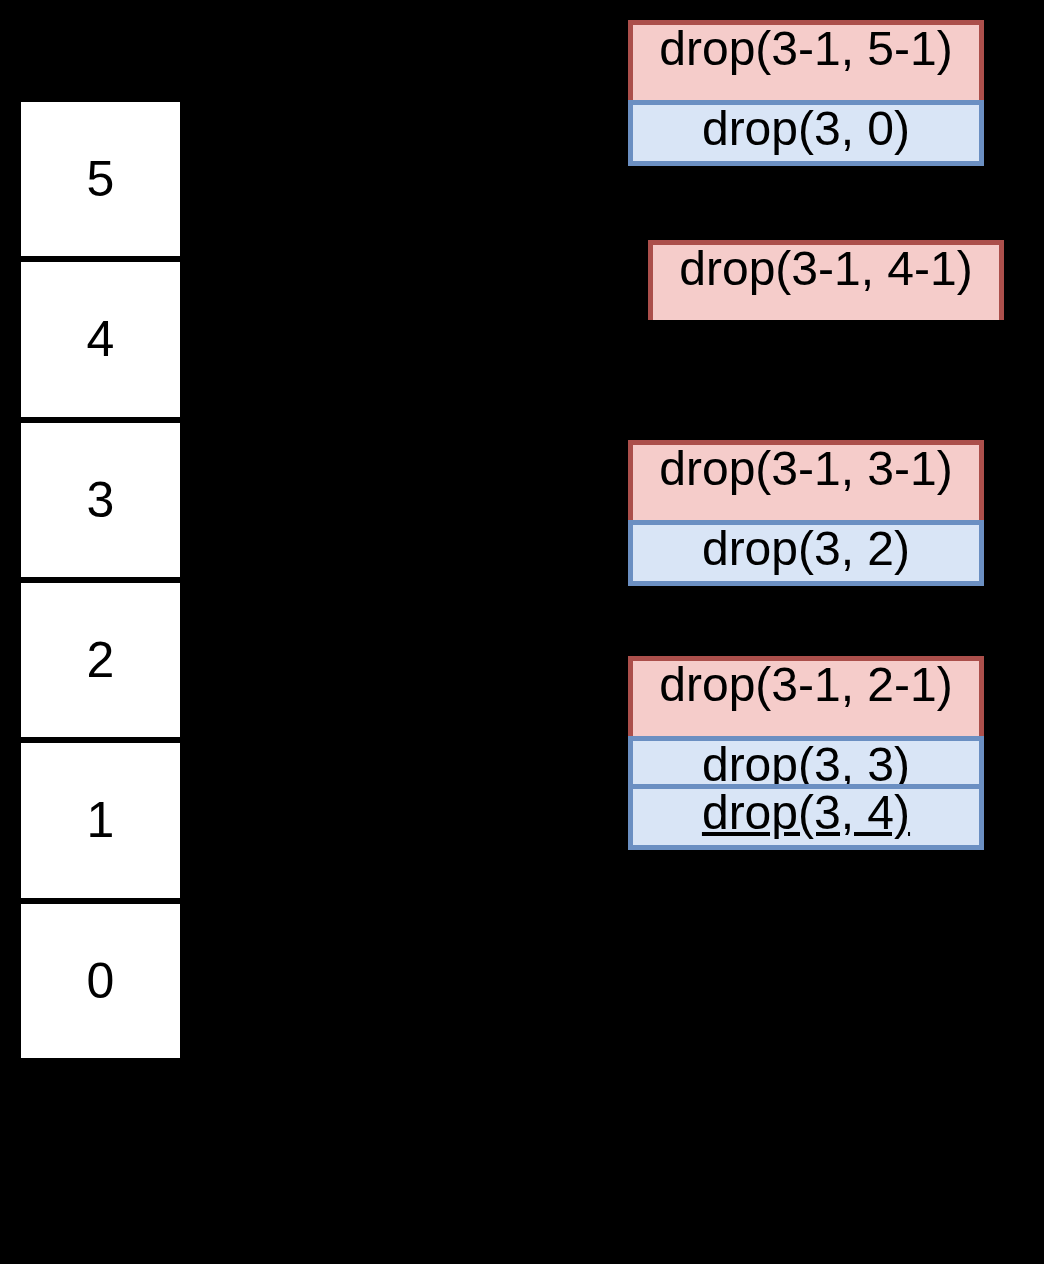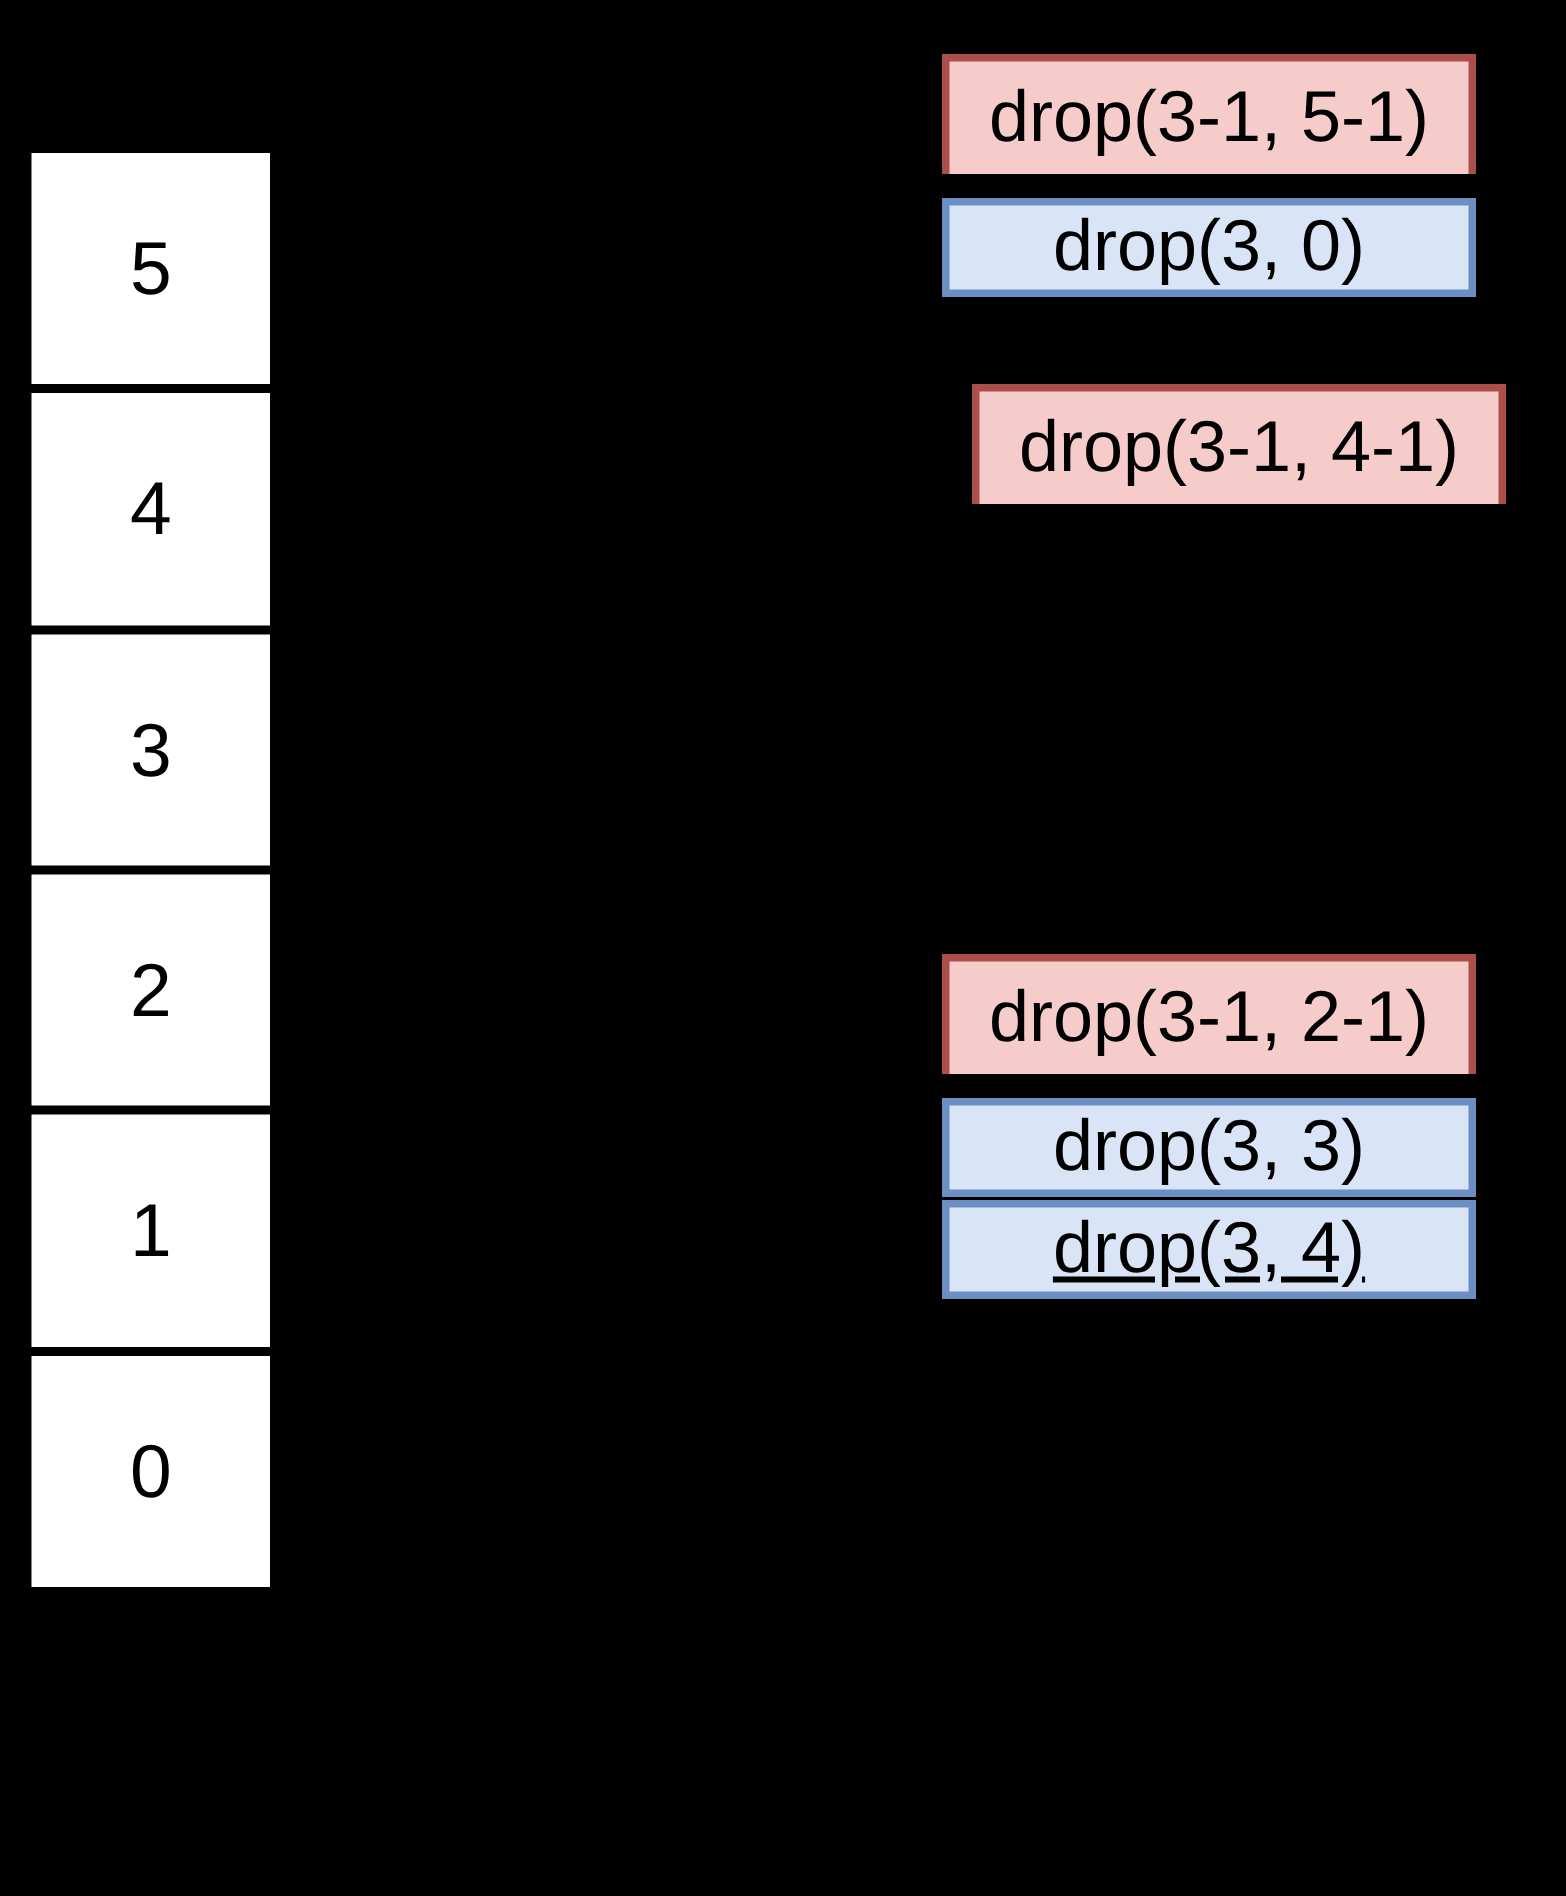--- a/index.html
+++ b/index.html
@@ -50,31 +50,29 @@
 
   
   .frame-group {
     position: absolute;
     left: 628px;
     width: 356px;
   }
   .g1 { top: 20px; }
   .g2 { top: 240px; padding-left: 20px; }
   .g3 { top: 440px; }
-  .g4 { top: 620px; border-radius: 26px; }
+  .g4 { top: 656px; border-radius: 26px; }
   .g5 { top: 784px; text-decoration: underline; }
 
   .frame {
     width: 356px;
     display: flex;
-    align-items: center;
     justify-content: center;
     font-size: 48px;
     line-height: 1;
-    margin-top: 16px;
   }
   .frame.recursive {
     height: 80px;
     background: var(--recursive-fill);
     border: 5px solid var(--recursive-border);
     border-bottom: none;
   }
   .frame.call {
     height: 66px;
     background: var(--call-fill);
@@ -115,20 +113,28 @@
       <span>drop(3, 0)</span>
     </div>
   </div>
 
   <div class="frame-group g2">
     <div class="frame recursive">
       <span>drop(3-1, 4-1)</span>
     </div>
   </div>
 
+  <div class="frame-group g3">
+    <div class="frame recursive">
+      <span>drop(3-1, 3-1)</span>
+    </div>
+    <div class="frame call">
+      <span>drop(3, 2)</span>
+    </div>
+  </div>
 
   <div class="frame-group g4">
     <div class="frame recursive">
       <span>drop(3-1, 2-1)</span>
     </div>
     <div class="frame call">
       <span>drop(3, 3)</span>
     </div>
   </div>
 

